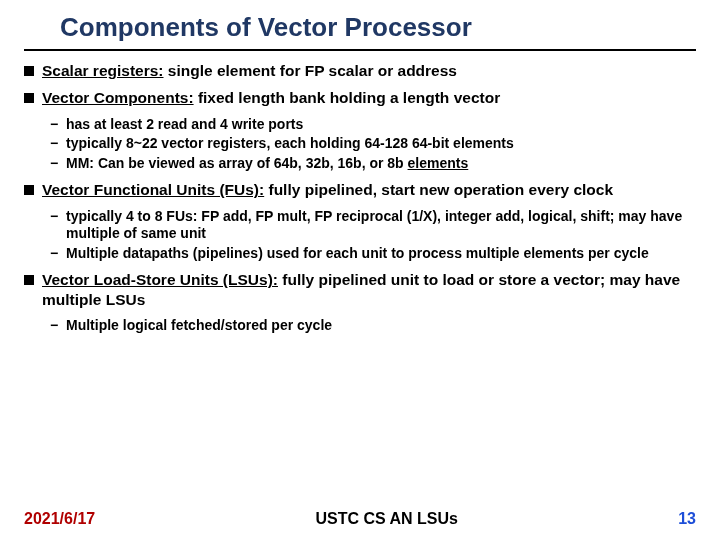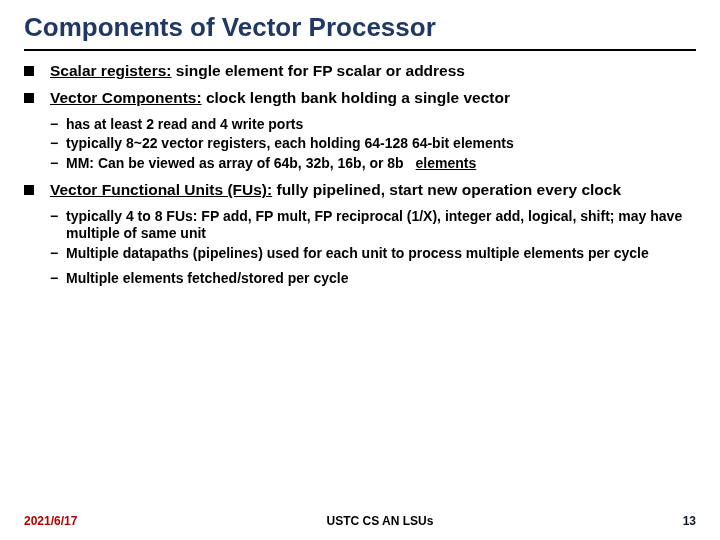--- a/index.html
+++ b/index.html
@@ -9,20 +9,21 @@
     background: #ffffff;
     font-family: Arial, Helvetica, sans-serif;
     position: relative;
     padding: 12px 24px 0 24px;
   }
   .title {
     color: #203864;
     font-size: 26px;
     font-weight: bold;
     margin-bottom: 6px;
+    margin-left: 36px;
   }
   .title-rule {
     border: none;
     border-top: 2px solid #000;
     margin-bottom: 10px;
   }
   .content {
     color: #000;
   }
   .top-item {
@@ -35,21 +36,21 @@
   }
   .square-bullet {
     width: 10px;
     height: 10px;
     background: #000;
     flex-shrink: 0;
     margin-top: 5px;
     margin-right: 8px;
   }
   .top-text { flex: 1; }
-  .under { text-decoration: underline; margin-left: 8px; }
+  .under { text-decoration: underline; }
   .sub-list {
     margin-left: 26px;
     margin-bottom: 8px;
   }
   .sub-item {
     display: flex;
     align-items: flex-start;
     font-size: 14px;
     font-weight: bold;
     line-height: 1.25;
@@ -62,41 +63,41 @@
   }
   .sub-text { flex: 1; }
   .footer {
     position: absolute;
     bottom: 12px;
     left: 24px;
     right: 24px;
     display: flex;
     justify-content: space-between;
     align-items: center;
-    font-size: 12px;
+    font-size: 16px;
     font-weight: bold;
   }
   .footer-date { color: #b00000; }
   .footer-center { color: #000; }
-  .footer-page { color: #0f172a; }
+  .footer-page { color: #1d4ed8; }
 </style>
 </head>
 <body>
 
 <div class="title">Components of Vector Processor</div>
 <hr class="title-rule">
 
 <div class="content" id="content">
     <div class="top-item">
       <div class="square-bullet"></div>
       <div class="top-text"><span class="under">Scalar registers:</span><span> single element for FP scalar or address</span></div>
     </div>
     <div class="top-item">
       <div class="square-bullet"></div>
-      <div class="top-text"><span class="under">Vector Components:</span><span> clock length bank holding a single vector</span></div>
+      <div class="top-text"><span class="under">Vector Components:</span><span> fixed length bank holding a length vector</span></div>
     </div>
     <div class="sub-list">
       <div class="sub-item">
         <div class="dash">−</div>
         <div class="sub-text"><span>has at least 2 read and 4 write ports</span></div>
       </div>
       <div class="sub-item">
         <div class="dash">−</div>
         <div class="sub-text"><span>typically 8~22 vector registers, each holding 64-128 64-bit elements</span></div>
       </div>
@@ -112,24 +113,28 @@
     <div class="sub-list">
       <div class="sub-item">
         <div class="dash">−</div>
         <div class="sub-text"><span>typically 4 to 8 FUs: FP add, FP mult, FP reciprocal (1/X), integer add, logical, shift; may have multiple of same unit</span></div>
       </div>
       <div class="sub-item">
         <div class="dash">−</div>
         <div class="sub-text"><span>Multiple datapaths (pipelines) used for each unit to process multiple elements per cycle</span></div>
       </div>
     </div>
+    <div class="top-item">
+      <div class="square-bullet"></div>
+      <div class="top-text"><span class="under">Vector Load-Store Units (LSUs):</span><span> fully pipelined unit to load or store a vector; may have multiple LSUs</span></div>
+    </div>
     <div class="sub-list">
       <div class="sub-item">
         <div class="dash">−</div>
-        <div class="sub-text"><span>Multiple elements fetched/stored per cycle</span></div>
+        <div class="sub-text"><span>Multiple logical fetched/stored per cycle</span></div>
       </div>
     </div>
   </div>
 
 <div class="footer">
   <span class="footer-date">2021/6/17</span>
   <span class="footer-center">USTC CS AN LSUs</span>
   <span class="footer-page">13</span>
 </div>
 

